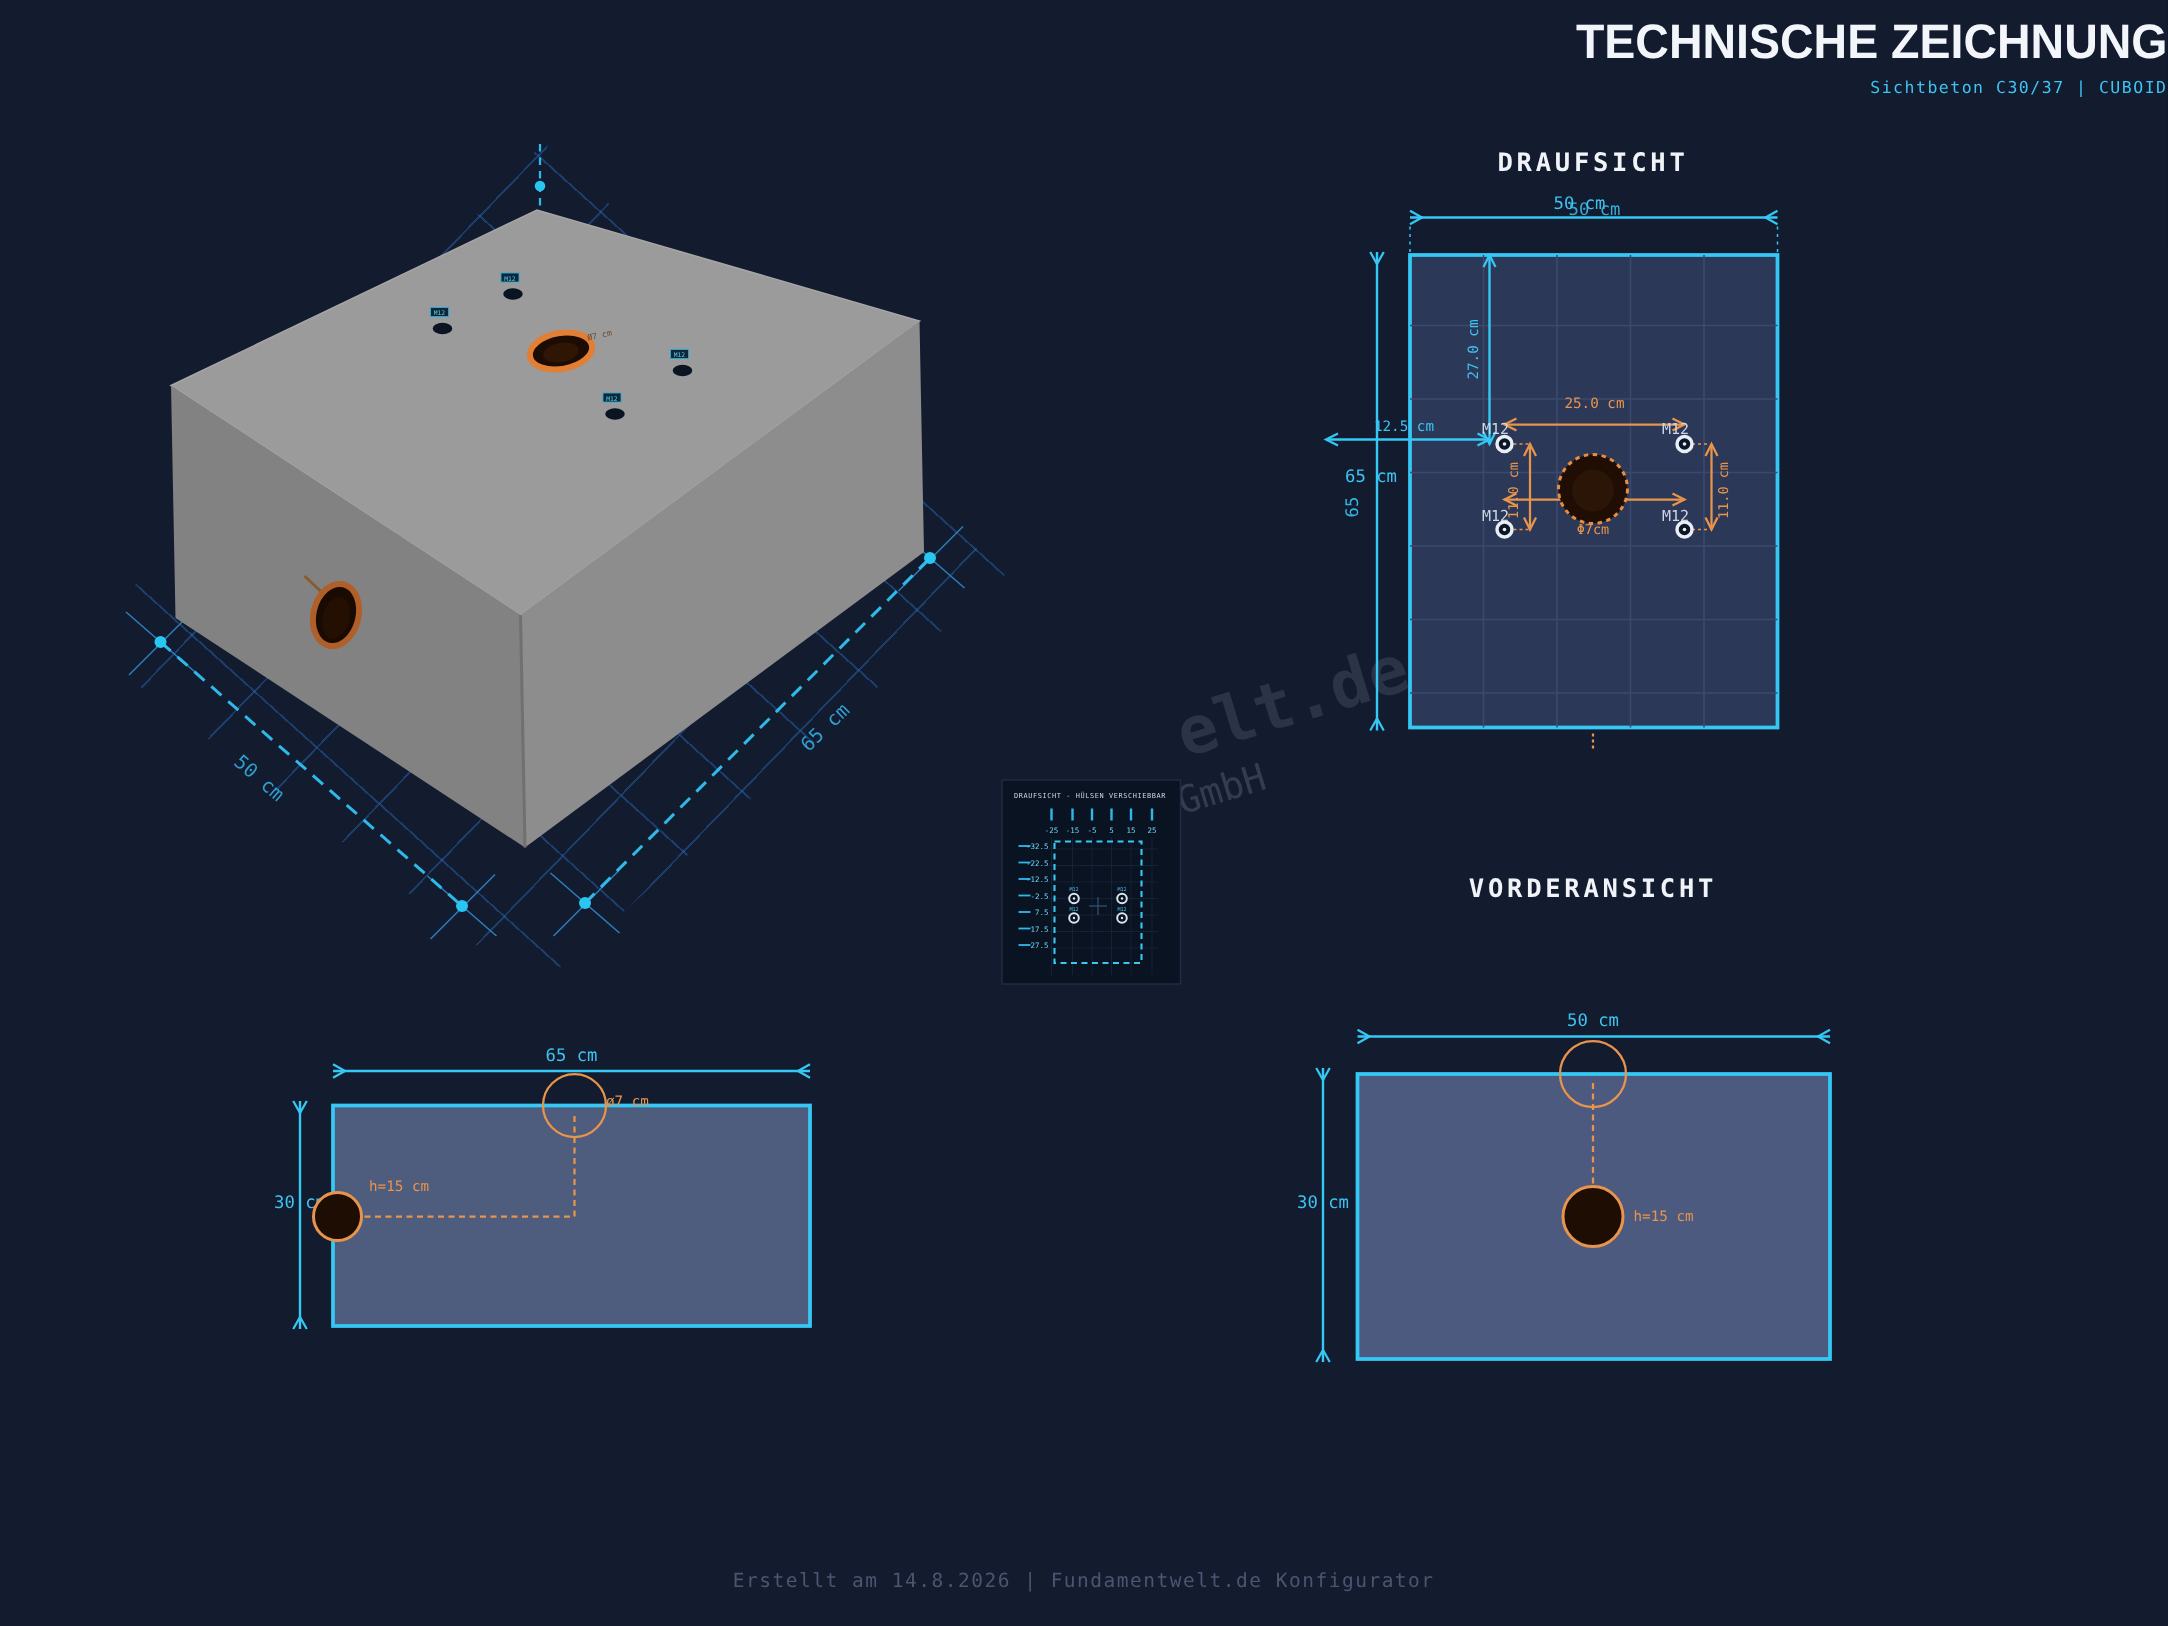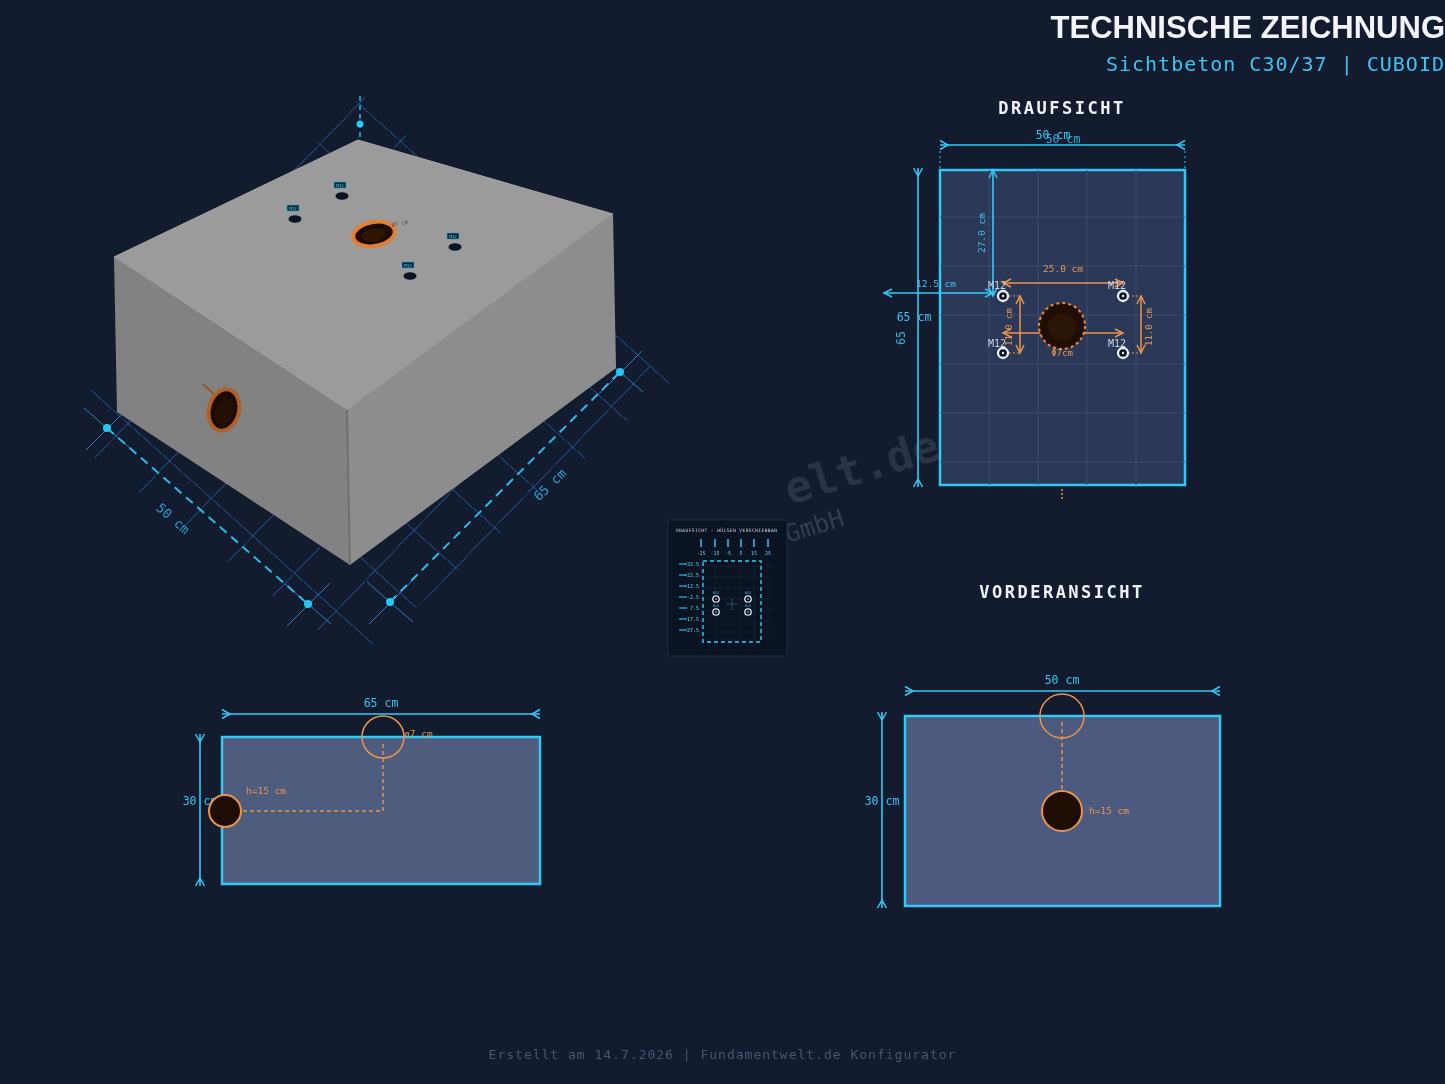--- a/index.html
+++ b/index.html
@@ -7,21 +7,21 @@
          font-family:"DejaVu Sans Mono",monospace;}
   .iso-grid{position:absolute;left:55px;top:95px;width:615px;height:565px;
     background:
       repeating-linear-gradient(42deg, rgba(40,108,190,.42) 0 1.3px, transparent 1.3px 56px),
       repeating-linear-gradient(134deg, rgba(40,108,190,.42) 0 1.3px, transparent 1.3px 56px);
     clip-path:polygon(50% 0%,100% 51%,49% 100%,0% 59%);}
   svg{position:absolute;left:0;top:0;}
   .hdr{position:absolute;left:0;top:10px;width:100%;text-align:right;}
   .hdr h1{margin:0;font-family:"Liberation Sans",sans-serif;font-weight:700;
           font-size:31px;color:#f2f5fa;letter-spacing:0px;transform:scaleY(1.04);}
-  .hdr .sub{margin-top:6px;font-size:20px;color:#3ec4f2;letter-spacing:1px;}
+  .hdr .sub{margin-top:6px;font-size:11px;color:#3ec4f2;letter-spacing:1px;}
   .ftr{position:absolute;left:0;top:1047px;width:100%;text-align:center;
        font-size:13px;color:#4a5570;letter-spacing:1px;}
   text{font-family:"DejaVu Sans Mono",monospace;}
   .cy{fill:#3cc3f2}.cy2{fill:#2f9ed0}.or{fill:#e8944c}
   .dimline{stroke:#35c8f5;stroke-width:1.6;fill:none}
   .dimarr{stroke:#35c8f5;stroke-width:1.5;fill:none}
   .odim{stroke:#e8944c;stroke-width:1.5;fill:none}
   .dotted{stroke-dasharray:2 3;stroke-width:1;}
   .vtitle{font-size:17px;font-weight:bold;fill:#f0f4f8;letter-spacing:2.5px;}
   .dimtxt{font-size:11.5px;}
@@ -296,14 +296,14 @@
       <line x1="1062" y1="722" x2="1062" y2="791" stroke="#e8944c" stroke-width="1.5" stroke-dasharray="4 3"></line>
       <circle cx="1062" cy="811" r="20" fill="#1e0d03" stroke="#e8944c" stroke-width="2"></circle>
       <text class="small-or" x="1089" y="814">h=15 cm</text>
     </g>
   </svg>
 
   <div class="hdr">
     <h1>TECHNISCHE ZEICHNUNG</h1>
     <div class="sub">Sichtbeton C30/37 | CUBOID</div>
   </div>
-  <div class="ftr">Erstellt am 14.7.2026 | Fundamentwelt.de Konfigurator</div>
+  <div class="ftr">Erstellt am 14.8.2026 | Fundamentwelt.de Konfigurator</div>
 </div>
 
 </body></html>

